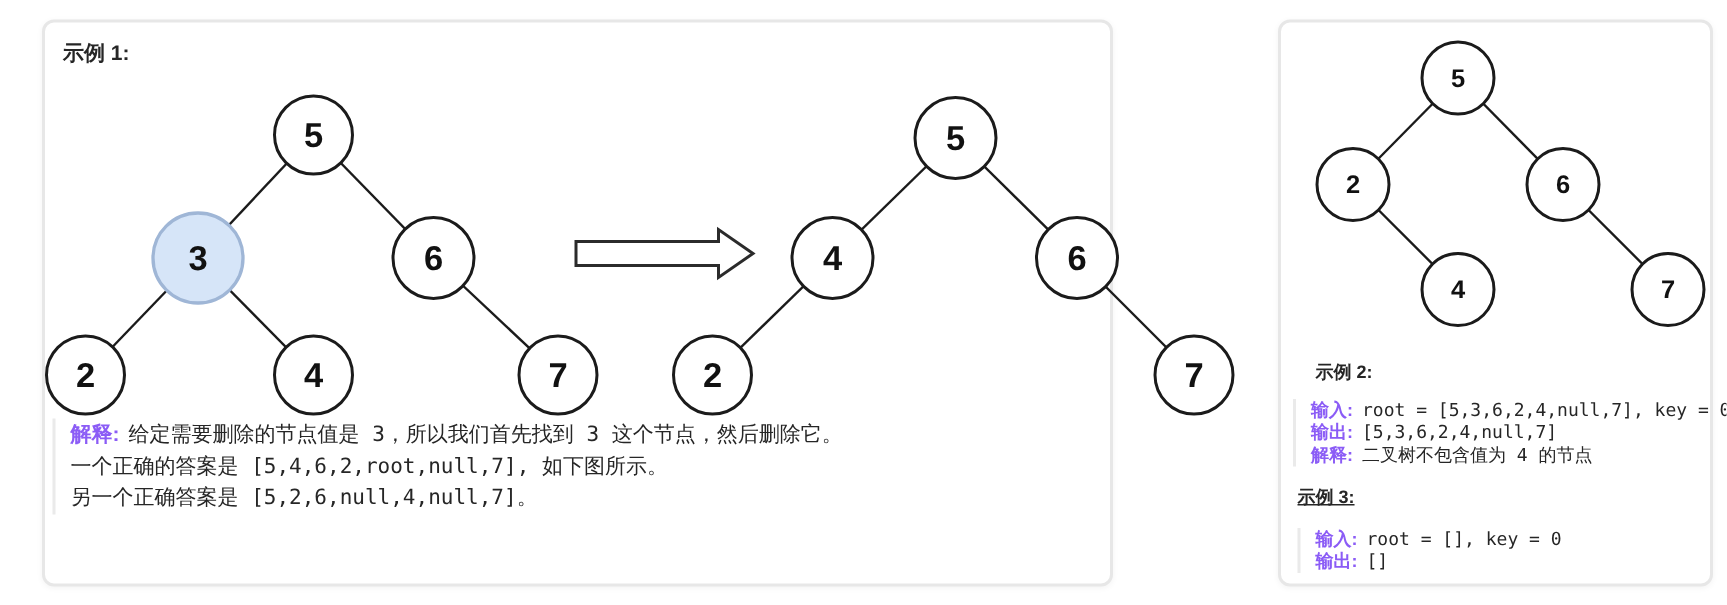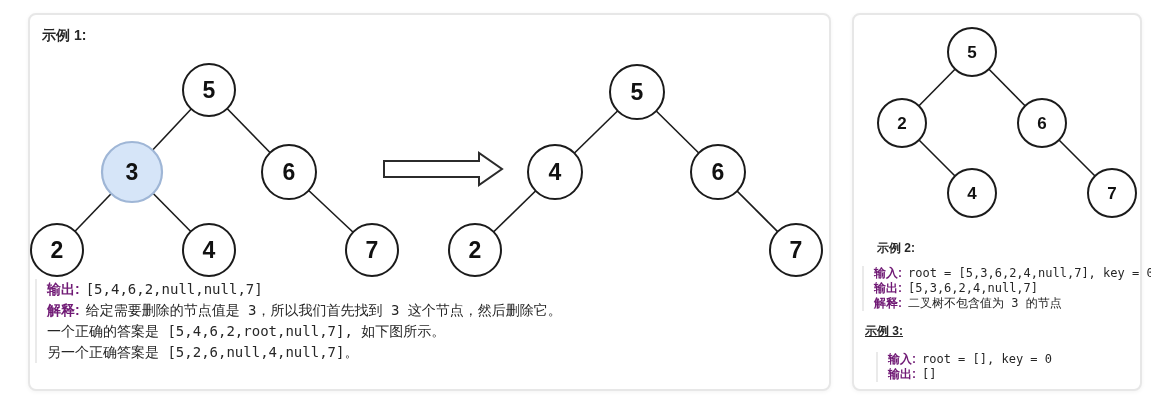--- a/index.html
+++ b/index.html
@@ -13,21 +13,21 @@
   html,body{margin:0;padding:0;}
   body{
     width:1151px;height:403px;position:relative;background:#ffffff;
     font-family:"Liberation Sans","DejaVu Sans",sans-serif;color:var(--text);
     overflow:hidden;
   }
   .card{
     position:absolute;background:#fff;border:2px solid var(--card-border);
     border-radius:8px;box-shadow:0 1px 4px rgba(0,0,0,.05);box-sizing:border-box;
   }
-  #left-card{left:28px;top:13px;width:803px;height:378px;}
+  #left-card{left:28px;top:13px;width:714px;height:378px;}
   #right-card{left:852px;top:13px;width:290px;height:378px;}
 
   .example-title{position:absolute;font-weight:bold;color:#262626;white-space:nowrap;}
   #example1-title{left:12px;top:12px;font-size:14px;}
   #example2-title{left:23px;top:225px;font-size:12px;}
   #example3-title{left:11px;top:308px;font-size:12px;text-decoration:underline;}
 
   svg.diagram{position:absolute;left:0;top:0;display:block;}
   .edge{stroke:var(--node-stroke);stroke-width:1.6;}
   .node circle{fill:#ffffff;stroke:var(--node-stroke);stroke-width:2;}
@@ -39,25 +39,25 @@
   #tree-svg-left .node text{font-size:23px;}
   #tree-svg-right .node text{font-size:17px;}
   .arrow{fill:#ffffff;stroke:#2b2b2b;stroke-width:2;stroke-linejoin:miter;}
 
   .pre{
     position:absolute;border-left:2px solid var(--pre-border);padding-left:10px;
     font-family:"DejaVu Sans Mono","Liberation Mono",monospace;white-space:nowrap;
   }
   .pre b.lbl{
     font-family:"Liberation Sans","DejaVu Sans",sans-serif;
-    font-weight:bold;color:#701a75;margin-right:6px;
+    font-weight:bold;color:#8b5cf6;margin-right:6px;
   }
   #example1-block{left:5px;top:264px;font-size:14px;line-height:21px;}
   #example2-block{left:8px;top:251px;font-size:12px;line-height:15px;}
-  #example3-block{left:22px;top:337px;font-size:12px;line-height:15px;}
+  #example3-block{left:11px;top:337px;font-size:12px;line-height:15px;}
 </style>
 </head>
 <body>
 
 <div class="card" id="left-card">
   <div class="example-title" id="example1-title">示例 1:</div>
 
   <svg class="diagram" id="tree-svg-left" width="803" height="263" viewBox="0 0 803 263">
 
     <g>
@@ -116,21 +116,20 @@
         <text x="445" y="235" dy="0.35em">2</text>
       </g>
       <g class="node">
         <circle cx="766" cy="235" r="26"></circle>
         <text x="766" y="235" dy="0.35em">7</text>
       </g>
     </g>
   </svg>
 
   <div class="pre" id="example1-block">
-    <div><b class="lbl">输出:</b><span>[5,4,6,2,null,null,7]</span></div>
     <div><b class="lbl">解释:</b><span>给定需要删除的节点值是 3，所以我们首先找到 3 这个节点，然后删除它。</span></div>
     <div>一个正确的答案是 [5,4,6,2,root,null,7], 如下图所示。</div>
     <div>另一个正确答案是 [5,2,6,null,4,null,7]。</div>
   </div>
 </div>
 
 <div class="card" id="right-card">
 
   <svg class="diagram" id="tree-svg-right" width="286" height="220" viewBox="0 0 286 220">
     <g>
@@ -159,21 +158,21 @@
         <text x="258" y="178" dy="0.35em">7</text>
       </g>
     </g>
   </svg>
 
   <div class="example-title" id="example2-title">示例 2:</div>
 
   <div class="pre" id="example2-block">
     <div><b class="lbl">输入:</b><span>root = [5,3,6,2,4,null,7], key = 0</span></div>
     <div><b class="lbl">输出:</b><span>[5,3,6,2,4,null,7]</span></div>
-    <div><b class="lbl">解释:</b><span>二叉树不包含值为 3 的节点</span></div>
+    <div><b class="lbl">解释:</b><span>二叉树不包含值为 4 的节点</span></div>
   </div>
 
   <div class="example-title" id="example3-title">示例 3:</div>
 
   <div class="pre" id="example3-block">
     <div><b class="lbl">输入:</b><span>root = [], key = 0</span></div>
     <div><b class="lbl">输出:</b><span>[]</span></div>
   </div>
 </div>
 

